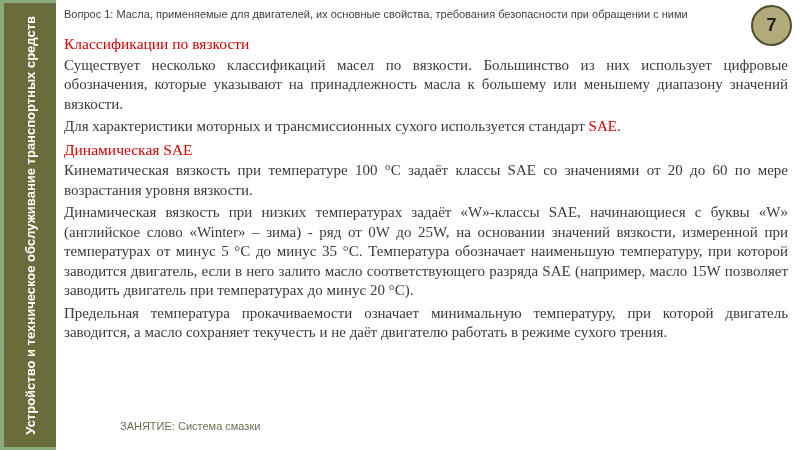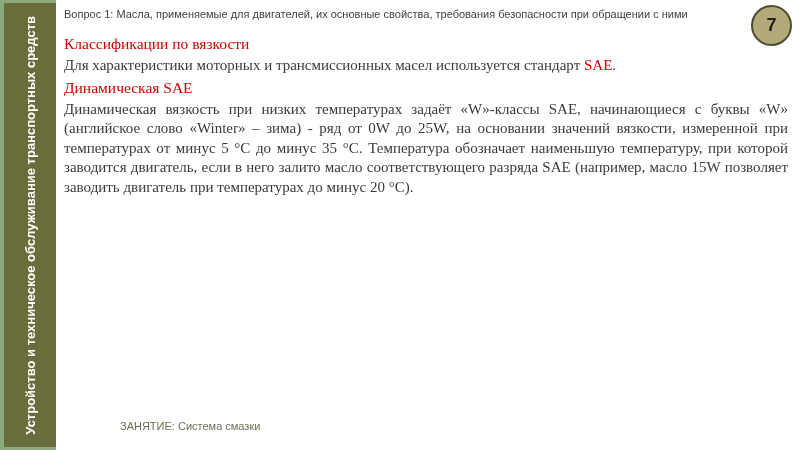--- a/index.html
+++ b/index.html
@@ -72,21 +72,24 @@
 
   <div class="content">
     <div class="header-title">Вопрос 1: Масла, применяемые для двигателей, их основные свойства, требования безопасности при обращении с ними</div>
 
     <div class="page-circle">
       <span>7</span>
     </div>
 
     <main class="slide-body">
         <p class="heading"><span class="red">Классификации по вязкости</span></p>
-        <p class="body"><span>Для характеристики моторных и трансмиссионных масел используется стандарт </span><span class="red">SAE</span><span>.</span></p>
+        <p class="body"><span>Существует несколько классификаций масел по вязкости. Большинство из них использует цифровые обозначения, которые указывают на принадлежность масла к большему или меньшему диапазону значений вязкости.</span></p>
+        <p class="body"><span>Для характеристики моторных и трансмиссионных сухого используется стандарт </span><span class="red">SAE</span><span>.</span></p>
         <p class="heading"><span class="red">Динамическая SAE</span></p>
+        <p class="body"><span>Кинематическая вязкость при температуре 100 °С задаёт классы SAE со значениями от 20 до 60 по мере возрастания уровня вязкости.</span></p>
         <p class="body"><span>Динамическая вязкость при низких температурах задаёт «W»-классы SAE, начинающиеся с буквы «W» (английское слово «Winter» – зима) - ряд от 0W до 25W, на основании значений вязкости, измеренной при температурах от минус 5 °С до минус 35 °С. Температура обозначает наименьшую температуру, при которой заводится двигатель, если в него залито масло соответствующего разряда SAE (например, масло 15W позволяет заводить двигатель при температурах до минус 20 °С).</span></p>
+        <p class="body"><span>Предельная температура прокачиваемости означает минимальную температуру, при которой двигатель заводится, а масло сохраняет текучесть и не даёт двигателю работать в режиме сухого трения.</span></p>
       </main>
 
     <div class="slide-footer">ЗАНЯТИЕ: Система смазки</div>
   </div>
 
 </div>
 
 </body></html>

